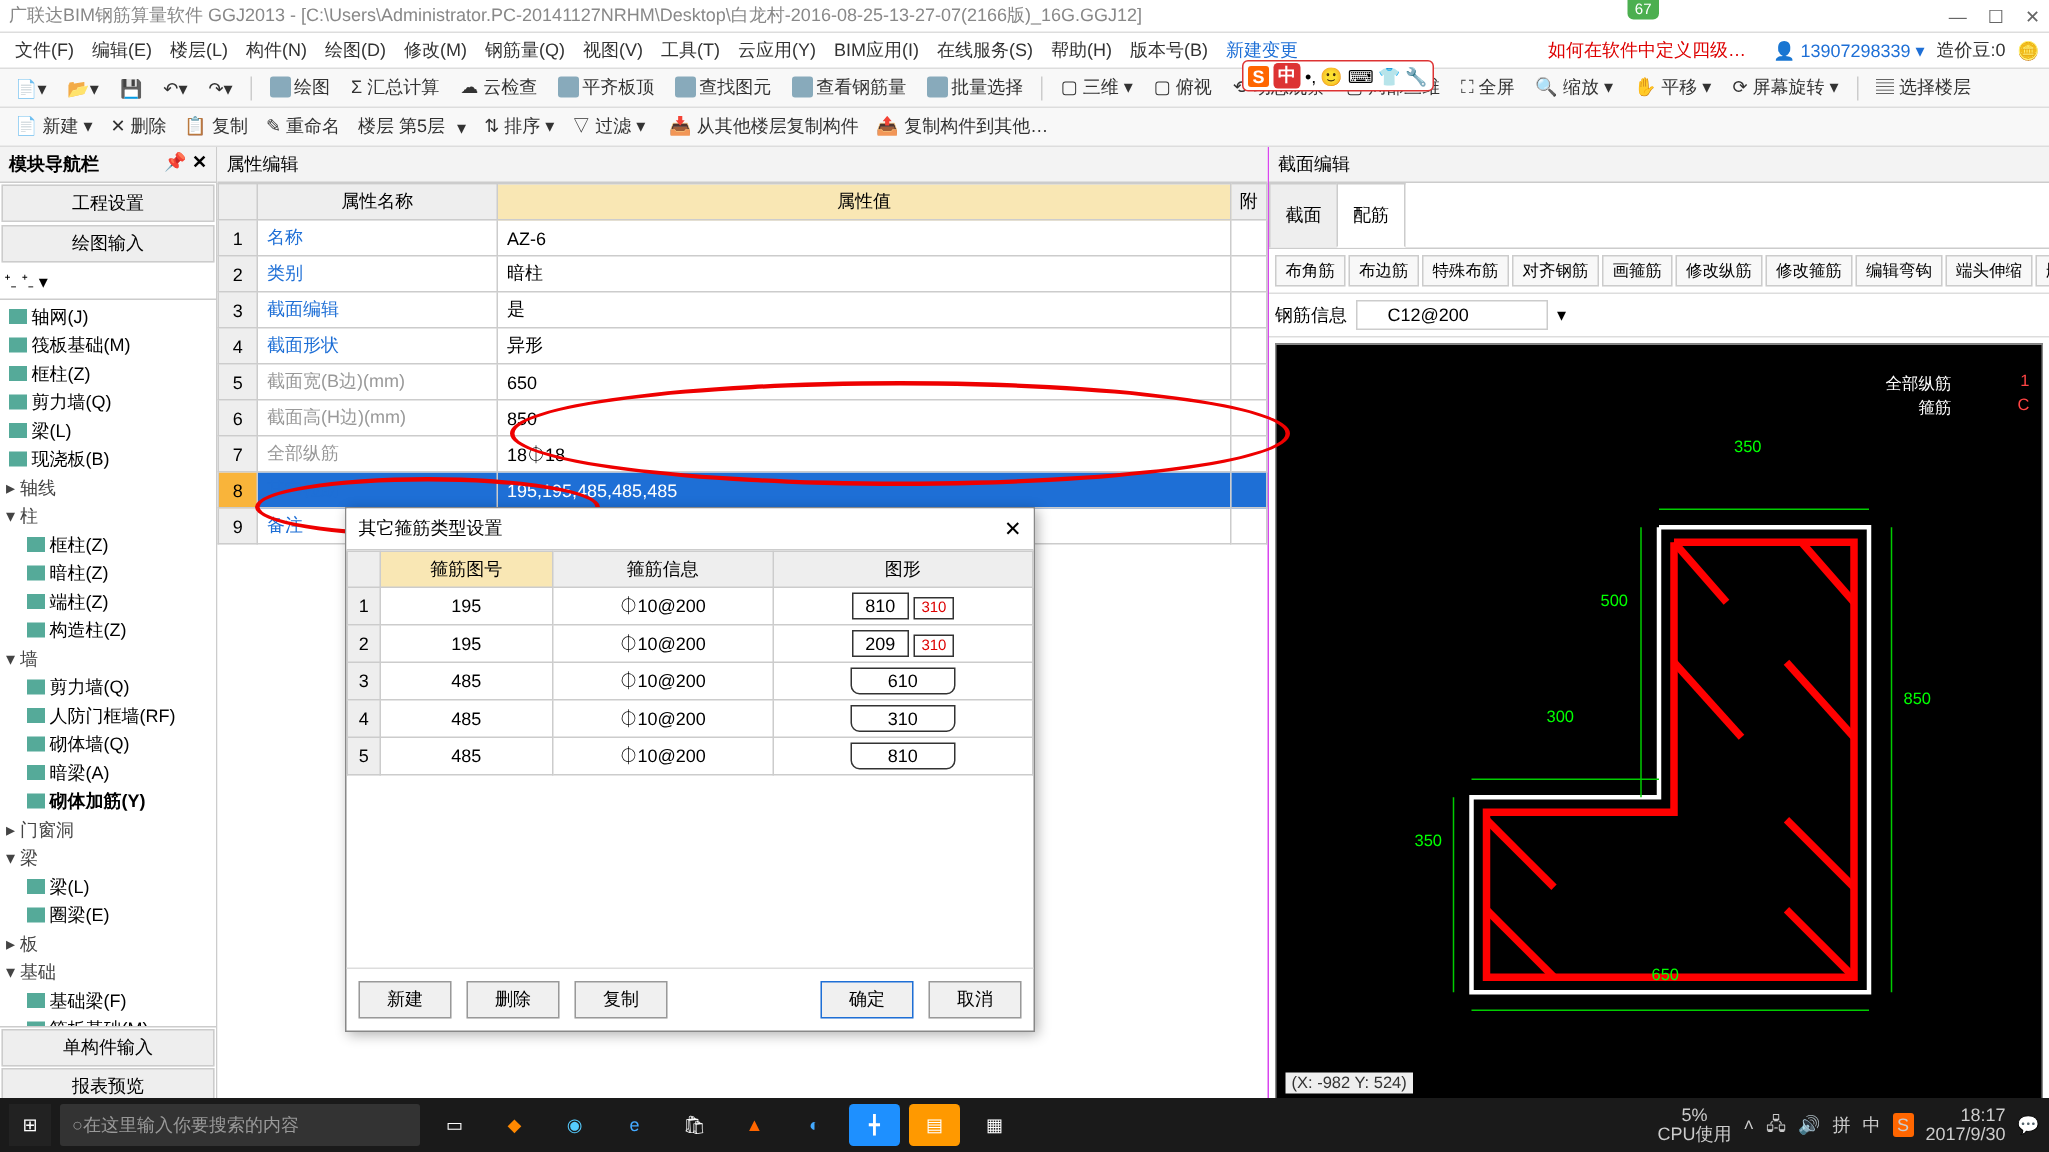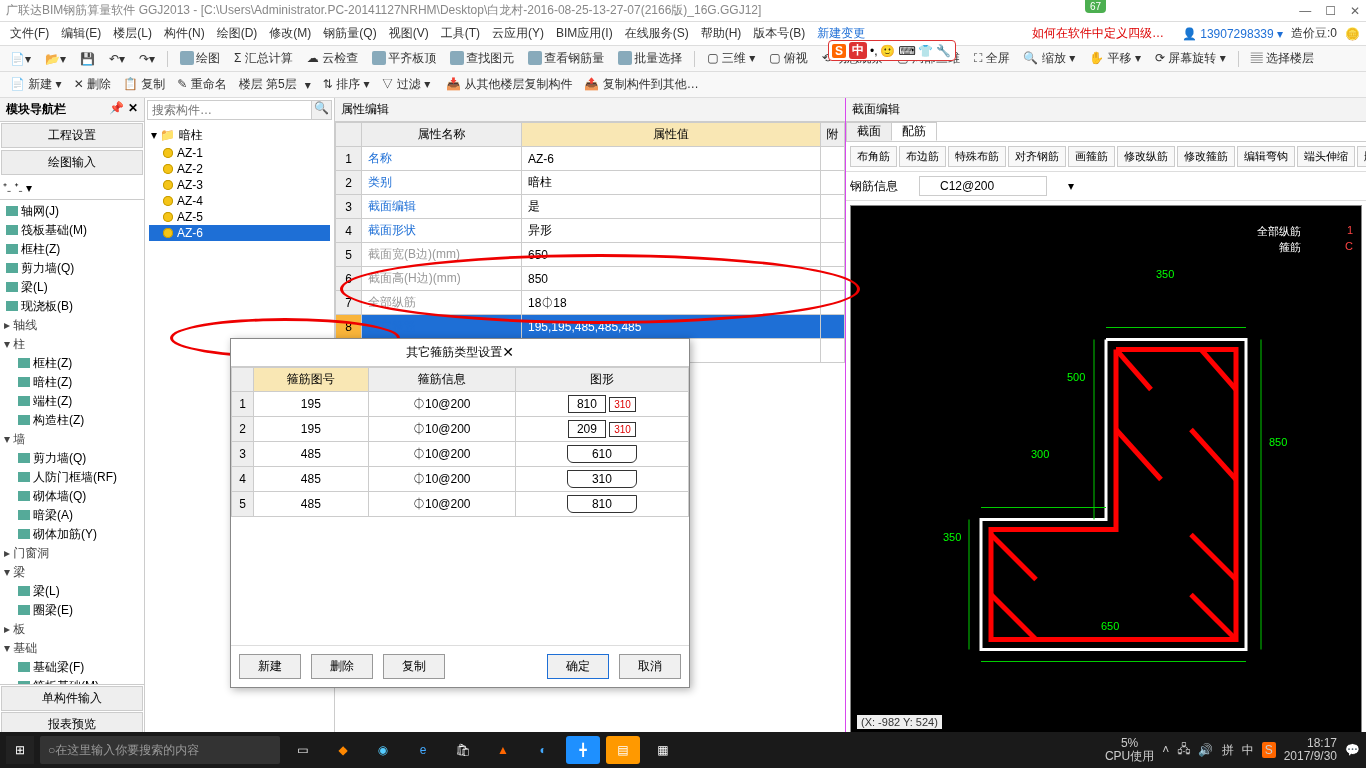--- a/index.html
+++ b/index.html
@@ -46,32 +46,32 @@
 .proppane td{border:1px solid #ccc;padding:3px 6px}
 .proppane td.num{background:#eee;text-align:center;width:26px}
 .proppane td.k{width:160px}
 .proppane td.k.blue{color:#1e6fd6}
 .proppane td.k.grey{color:#999}
 .proppane tr.sel td{background:#1e6fd6;color:#fff}
 .proppane tr.sel td.num{background:#f9b43a;color:#000}
 .rightpane{width:520px;background:#fff;display:flex;flex-direction:column}
 .rightpane .tabhdr{background:#f3f3f3;border-bottom:1px solid #ccc;padding:3px 6px}
 .rightpane .tabs{display:flex;border-bottom:1px solid #ccc}
-.rightpane .tab{padding:0 10px;border:1px solid #ccc;border-bottom:none;margin-right:-1px;background:#eee;cursor:pointer}
+.rightpane .tab{padding:12px 10px;border:1px solid #ccc;border-bottom:none;margin-right:-1px;background:#eee;cursor:pointer}
 .rightpane .tab.active{background:#fff;border-bottom:1px solid #fff;position:relative;z-index:1}
 .rightpane .btnrow{padding:4px;display:flex;gap:2px;border-bottom:1px solid #ddd;flex-wrap:nowrap;overflow:hidden}
 .rightpane .btnrow .b{border:1px solid #ccc;background:#f8f8f8;padding:2px 6px;cursor:pointer;white-space:nowrap;font-size:11px}
-.rightpane .inforow{padding:4px;display:flex;gap:21px;align-items:center;border-bottom:1px solid #ddd}
+.rightpane .inforow{padding:4px;display:flex;gap:6px;align-items:center;border-bottom:1px solid #ddd}
 .rightpane .inforow input{border:1px solid #ccc;padding:2px 20px;width:128px}
 .canvas{flex:1;background:#000;position:relative;margin:4px;border:1px solid #888}
 .canvas .lbl{position:absolute;color:#0f0;font-size:11px}
 .canvas .lbl.white{color:#fff}
 .canvas .coords{position:absolute;left:6px;bottom:4px;color:#fff;font-size:11px;background:#eee;color:#333;padding:1px 4px}
 .modal{position:absolute;left:230px;top:338px;width:460px;height:350px;background:#fff;border:1px solid #888;box-shadow:2px 2px 8px rgba(0,0,0,.3);z-index:100;display:flex;flex-direction:column}
-.modal .mtitle{background:#fff;border-bottom:1px solid #ccc;padding:5px 8px;display:flex;justify-content:center}
+.modal .mtitle{background:#fff;border-bottom:1px solid #ccc;padding:5px 8px;display:flex;justify-content:space-between}
 .modal .mtitle .x{cursor:pointer;font-size:14px}
 .modal table{width:100%;border-collapse:collapse}
 .modal th{background:#eee;border:1px solid #ccc;padding:3px;font-weight:normal}
 .modal th.hl{background:#f9e7b4}
 .modal td{border:1px solid #ccc;padding:3px 6px;text-align:center}
 .modal td.num{background:#eee;width:22px}
 .modal .body{flex:1;overflow:auto}
 .modal .mfoot{padding:8px;display:flex;gap:10px;justify-content:flex-start;border-top:1px solid #ddd}
 .modal .mfoot .gap{flex:1}
 .modal .mfoot .btn{border:1px solid #999;background:#f0f0f0;padding:3px 18px;cursor:pointer}
@@ -200,51 +200,36 @@
         <div class="cat">▾ 柱</div>
         <div class="node" style="padding-left: 14px;"><span class="ic"></span>框柱(Z)</div>
         <div class="node" style="padding-left: 14px;"><span class="ic"></span>暗柱(Z)</div>
         <div class="node" style="padding-left: 14px;"><span class="ic"></span>端柱(Z)</div>
         <div class="node" style="padding-left: 14px;"><span class="ic"></span>构造柱(Z)</div>
         <div class="cat">▾ 墙</div>
         <div class="node" style="padding-left: 14px;"><span class="ic"></span>剪力墙(Q)</div>
         <div class="node" style="padding-left: 14px;"><span class="ic"></span>人防门框墙(RF)</div>
         <div class="node" style="padding-left: 14px;"><span class="ic"></span>砌体墙(Q)</div>
         <div class="node" style="padding-left: 14px;"><span class="ic"></span>暗梁(A)</div>
-        <div class="node" style="padding-left: 14px;"><span class="ic"></span>砌体加筋(Y)</div>
+        <div class="node" style="padding-left: 14px; font-weight: bold;"><span class="ic"></span>砌体加筋(Y)</div>
         <div class="cat">▸ 门窗洞</div>
         <div class="cat">▾ 梁</div>
         <div class="node" style="padding-left: 14px;"><span class="ic"></span>梁(L)</div>
         <div class="node" style="padding-left: 14px;"><span class="ic"></span>圈梁(E)</div>
         <div class="cat">▸ 板</div>
         <div class="cat">▾ 基础</div>
         <div class="node" style="padding-left: 14px;"><span class="ic"></span>基础梁(F)</div>
         <div class="node" style="padding-left: 14px;"><span class="ic"></span>筏板基础(M)</div>
       </div>
     <div class="foot">
       <div class="btn">单构件输入</div>
       <div class="btn">报表预览</div>
     </div>
   </div>
 
-  <div class="midpane">
-    <div class="search">
-      <input placeholder="搜索构件…" style="">
-      <div class="sbtn">🔍</div>
-    </div>
-    <div class="tree" id="comptree">
-        <div class="root">▾ 📁 暗柱</div>
-        <div class="nd"><span class="bullet"></span>AZ-1</div>
-        <div class="nd"><span class="bullet"></span>AZ-2</div>
-        <div class="nd"><span class="bullet"></span>AZ-3</div>
-        <div class="nd"><span class="bullet"></span>AZ-4</div>
-        <div class="nd"><span class="bullet"></span>AZ-5</div>
-        <div class="nd sel"><span class="bullet"></span>AZ-6</div>
-      </div>
-  </div>
 
   <div class="proppane">
     <div class="tabhdr">属性编辑</div>
     <table>
       <tbody>
           <tr>
             <th style="width:26px"></th>
             <th>属性名称</th>
             <th class="val">属性值</th>
             <th style="width:24px">附</th>

